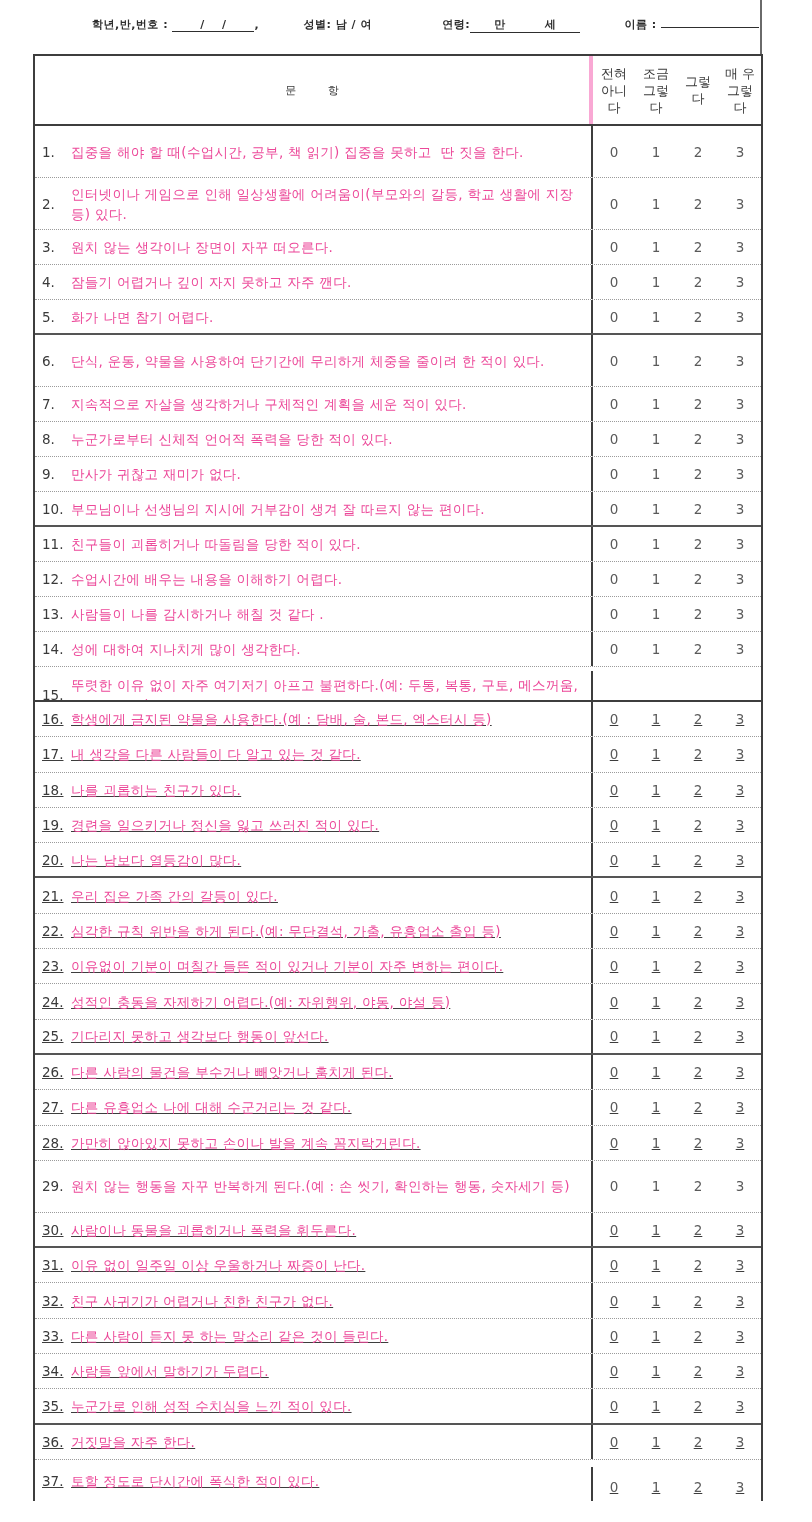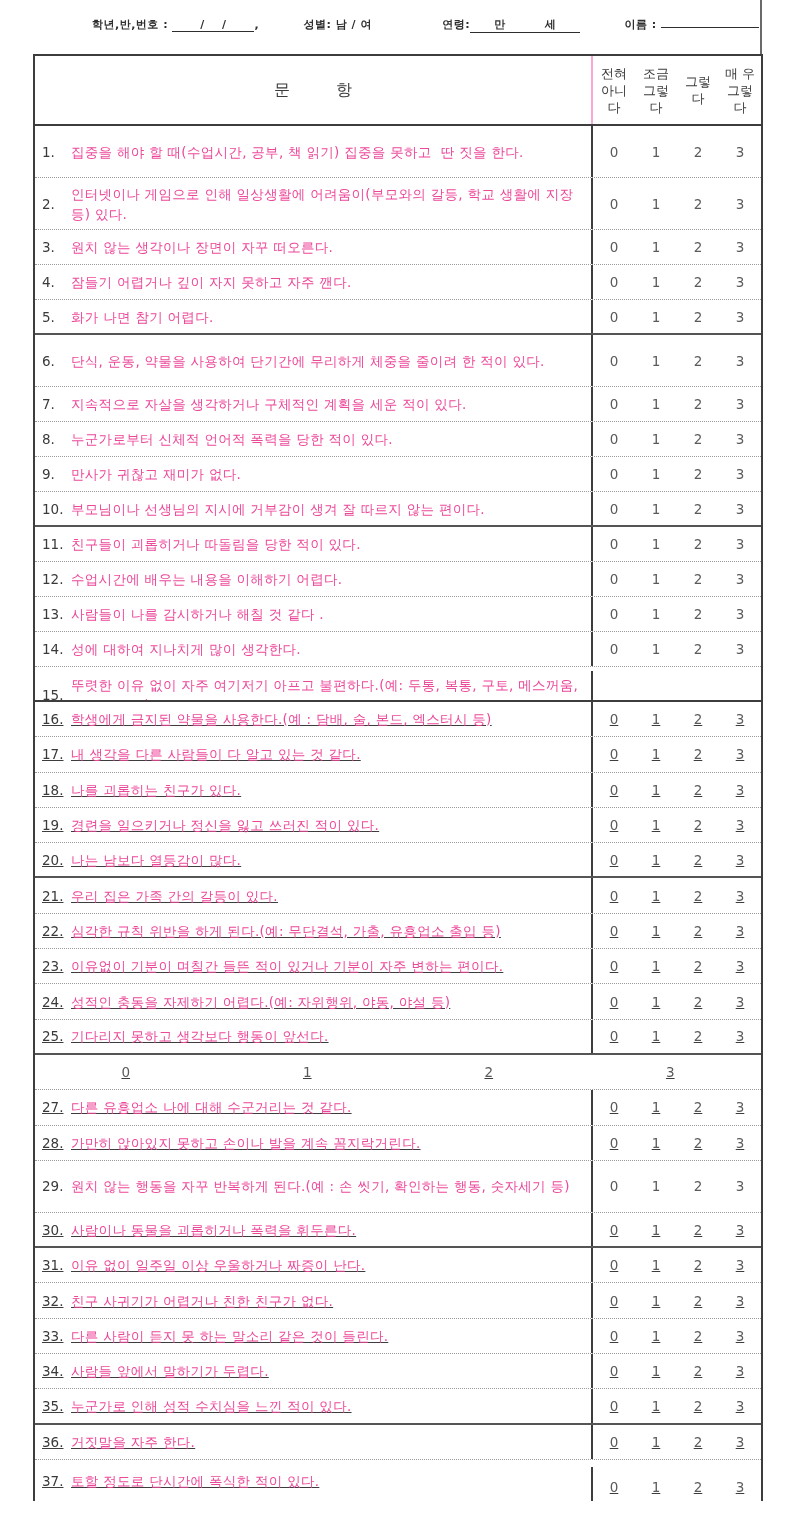--- a/index.html
+++ b/index.html
@@ -40,23 +40,23 @@
     background: #fff;
   }
   #table1 { top: 54px; border-bottom-width: 3px; }
   #table2 { top: 700px; border-bottom: none; }
 
   .t-header {
     display: flex; height: 70px;
     border-bottom: 2px solid #3d3d3d;
   }
   .q-header-cell {
-    flex: 0 0 558px; border-right: 2px solid #f9a8d4;
+    flex: 0 0 558px; border-right: 4px solid #f9a8d4;
     display: flex; align-items: center; justify-content: center;
-    font-size: 16px; white-space: pre; color: #3a3a3a;
+    font-size: 11px; white-space: pre; color: #3a3a3a;
   }
   .scale-headers { flex: 1; display: flex; }
   .scale-header-col {
     flex: 1; display: flex; flex-direction: column;
     align-items: center; justify-content: center;
     font-size: 13px; line-height: 17px; color: #3a3a3a;
     white-space: pre;
   }
 
   .q-row { display: flex; border-bottom: 1px dotted #9b9b9b; }
@@ -411,20 +411,24 @@
           <div class="text-cell">기다리지 못하고 생각보다 행동이 앞선다.</div>
         </div>
         <div class="scale-cells">
           <div class="scale-cell">0</div>
           <div class="scale-cell">1</div>
           <div class="scale-cell">2</div>
           <div class="scale-cell">3</div>
         </div>
       </div>
       <div class="q-row h1">
+        <div class="q-main">
+          <div class="num-cell">26.</div>
+          <div class="text-cell">다른 사람의 물건을 부수거나 빼앗거나 훔치게 된다.</div>
+        </div>
         <div class="scale-cells">
           <div class="scale-cell">0</div>
           <div class="scale-cell">1</div>
           <div class="scale-cell">2</div>
           <div class="scale-cell">3</div>
         </div>
       </div>
       <div class="q-row h1">
         <div class="q-main">
           <div class="num-cell">27.</div>

